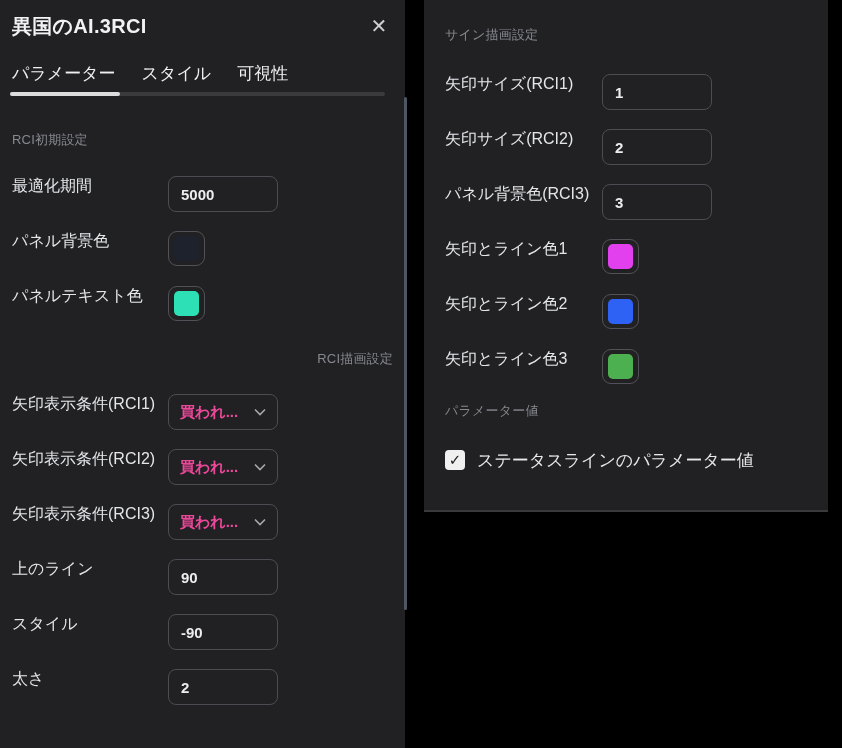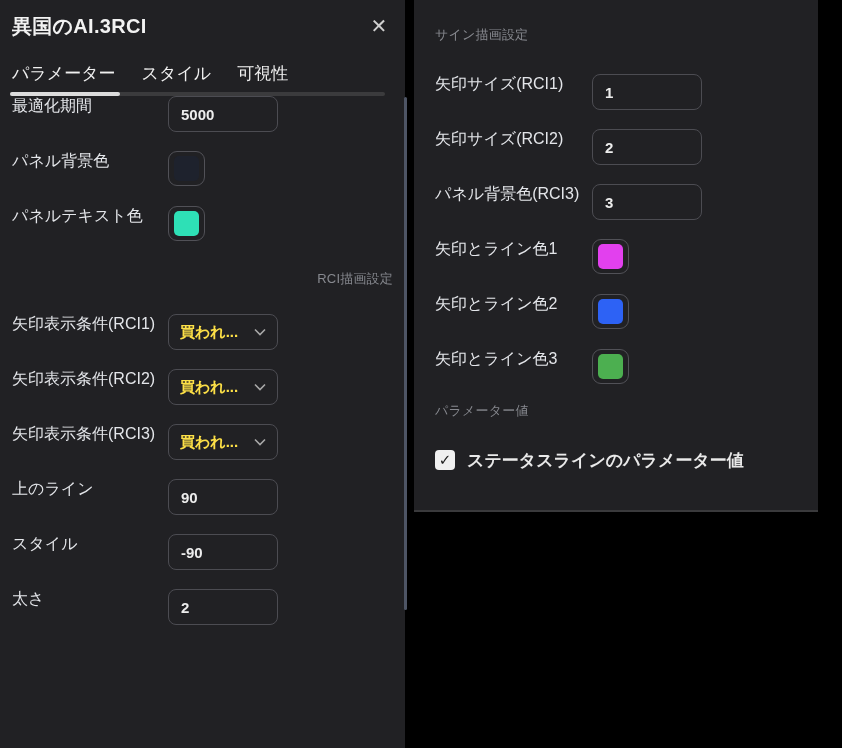--- a/index.html
+++ b/index.html
@@ -1,21 +1,21 @@
 <!DOCTYPE html>
 <html><head>
 <meta charset="utf-8">
 <style>
   * { margin:0; padding:0; box-sizing:border-box; }
   html,body { width:842px; height:748px; background:#000; overflow:hidden;
               font-family:"Liberation Sans","DejaVu Sans",sans-serif; }
 
   .panel { position:absolute; background:#212124; }
   .panel-left  { left:0;   top:0; width:405px; height:748px; padding:0 12px; }
-  .panel-right { left:414px; top:0; width:404px; height:512px; padding:0 21px;
+  .panel-right { left:424px; top:0; width:404px; height:512px; padding:0 21px;
                  border-bottom:2px solid #3a3a3c; }
 
   
   .dialog-header { display:flex; align-items:flex-end; justify-content:space-between;
                    padding-top:15px; height:40px; }
   .dialog-title { color:#f2f2f2; font-size:20px; font-weight:700; letter-spacing:.3px; }
   .close-btn { width:28px; height:28px; display:flex; align-items:center; justify-content:center;
                color:#cfcfcf; font-size:20px; font-weight:300; cursor:pointer; }
 
   
@@ -39,32 +39,32 @@
   .row .lbl-r { flex:0 0 157px; }
 
   .box-input { width:110px; height:36px; background:transparent; border:1px solid #4c4c52;
                border-radius:8px; color:#ededed; font-size:15px; font-weight:600;
                padding:0 12px; outline:none;
                font-family:"Liberation Sans","DejaVu Sans",sans-serif; }
 
   .select { width:110px; height:36px; border:1px solid #4c4c52; border-radius:8px;
             display:flex; align-items:center; justify-content:space-between;
             padding:0 11px; cursor:pointer; }
-  .select .sel-text { color:#fde047; font-size:15px; font-weight:600; white-space:nowrap; }
+  .select .sel-text { color:#ec4899; font-size:15px; font-weight:600; white-space:nowrap; }
 
   .swatch { width:37px; height:35px; border:1px solid #515157; border-radius:9px;
             display:flex; align-items:center; justify-content:center; cursor:pointer; }
   .swatch-inner { width:25px; height:25px; border-radius:5px; background:#444; }
 
   
   .check-row { display:flex; align-items:center; height:22px; }
   .checkbox { width:20px; height:20px; background:#f0f0f0; border-radius:4px;
               display:flex; align-items:center; justify-content:center; cursor:pointer; }
   .checkbox .mark { color:#1c1c1c; font-size:15px; font-weight:700; line-height:20px; }
-  .check-lbl { margin-left:12px; color:#e9e9e9; font-size:17px; font-weight:700; white-space:nowrap; }
+  .check-lbl { margin-left:12px; color:#e9e9e9; font-size:17px; font-weight:400; white-space:nowrap; }
 
   
   .vscroll { position:absolute; left:404px; top:97px; width:3px; height:513px;
              background:#4e5565; border-radius:2px; cursor:grab; }
 </style>
 </head>
 <body>
 
 <div class="panel panel-left">
 
@@ -77,20 +77,21 @@
 
   <div class="tabs">
     <div class="tab">パラメーター</div>
     <div class="tab">スタイル</div>
     <div class="tab">可視性</div>
   </div>
   <div class="tabbar-track">
     <div class="tabbar-thumb"></div>
   </div>
 
+  <div class="section-h sec-init">RCI初期設定</div>
 
   <div class="row">
     <div class="lbl">最適化期間</div>
     <input class="box-input" type="text" value="5000" style="">
   </div>
 
   <div class="row">
     <div class="lbl">パネル背景色</div>
     <div class="swatch">
       <div class="swatch-inner" style="background: rgb(30, 34, 45);"></div>

